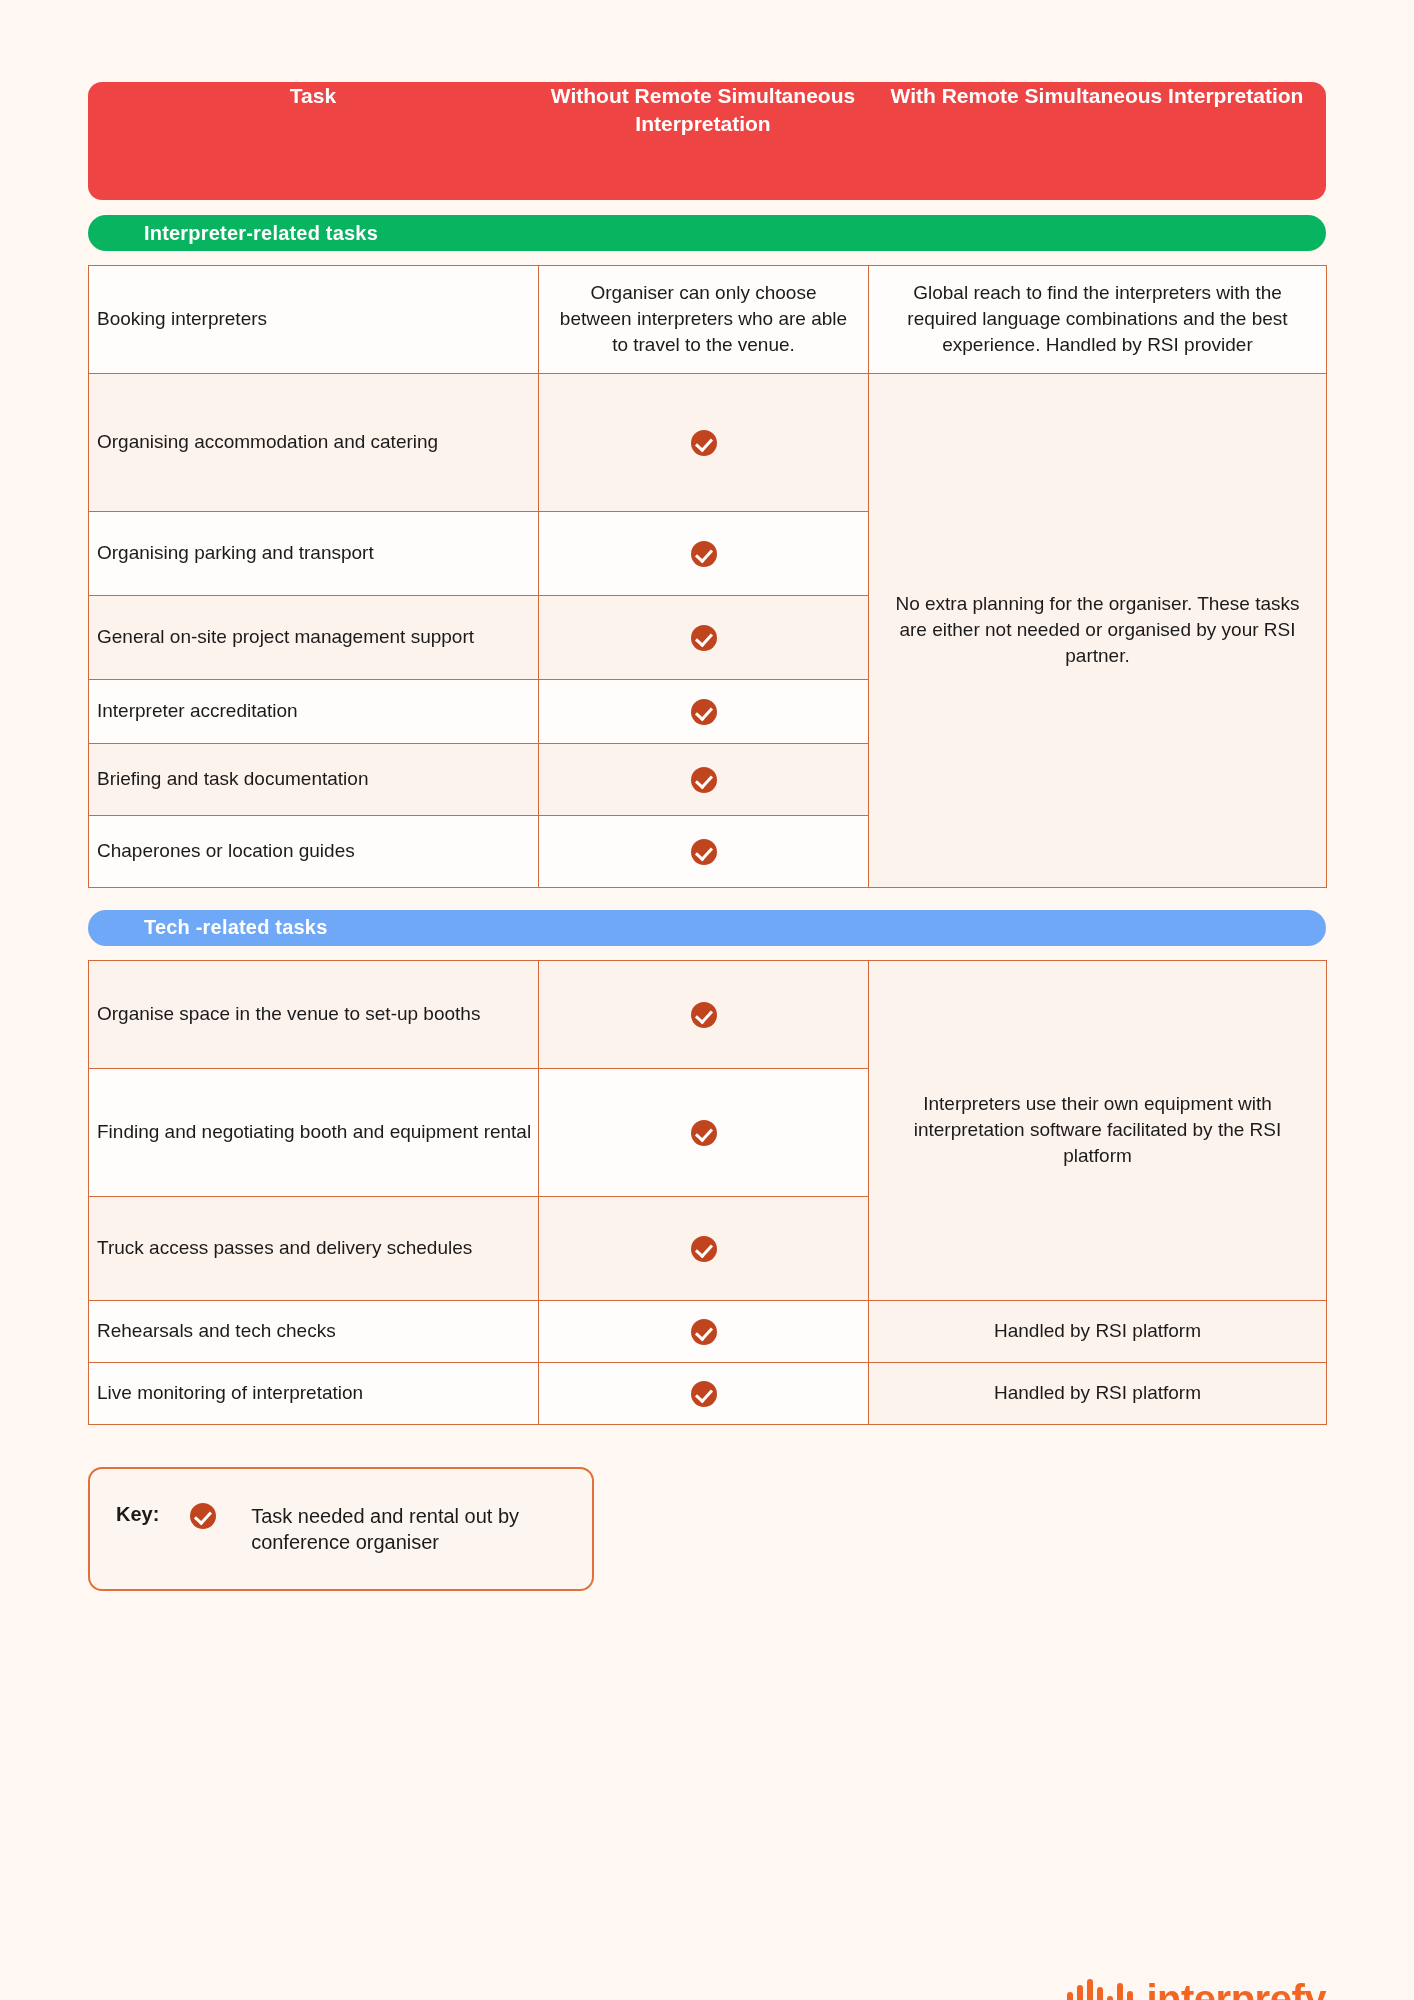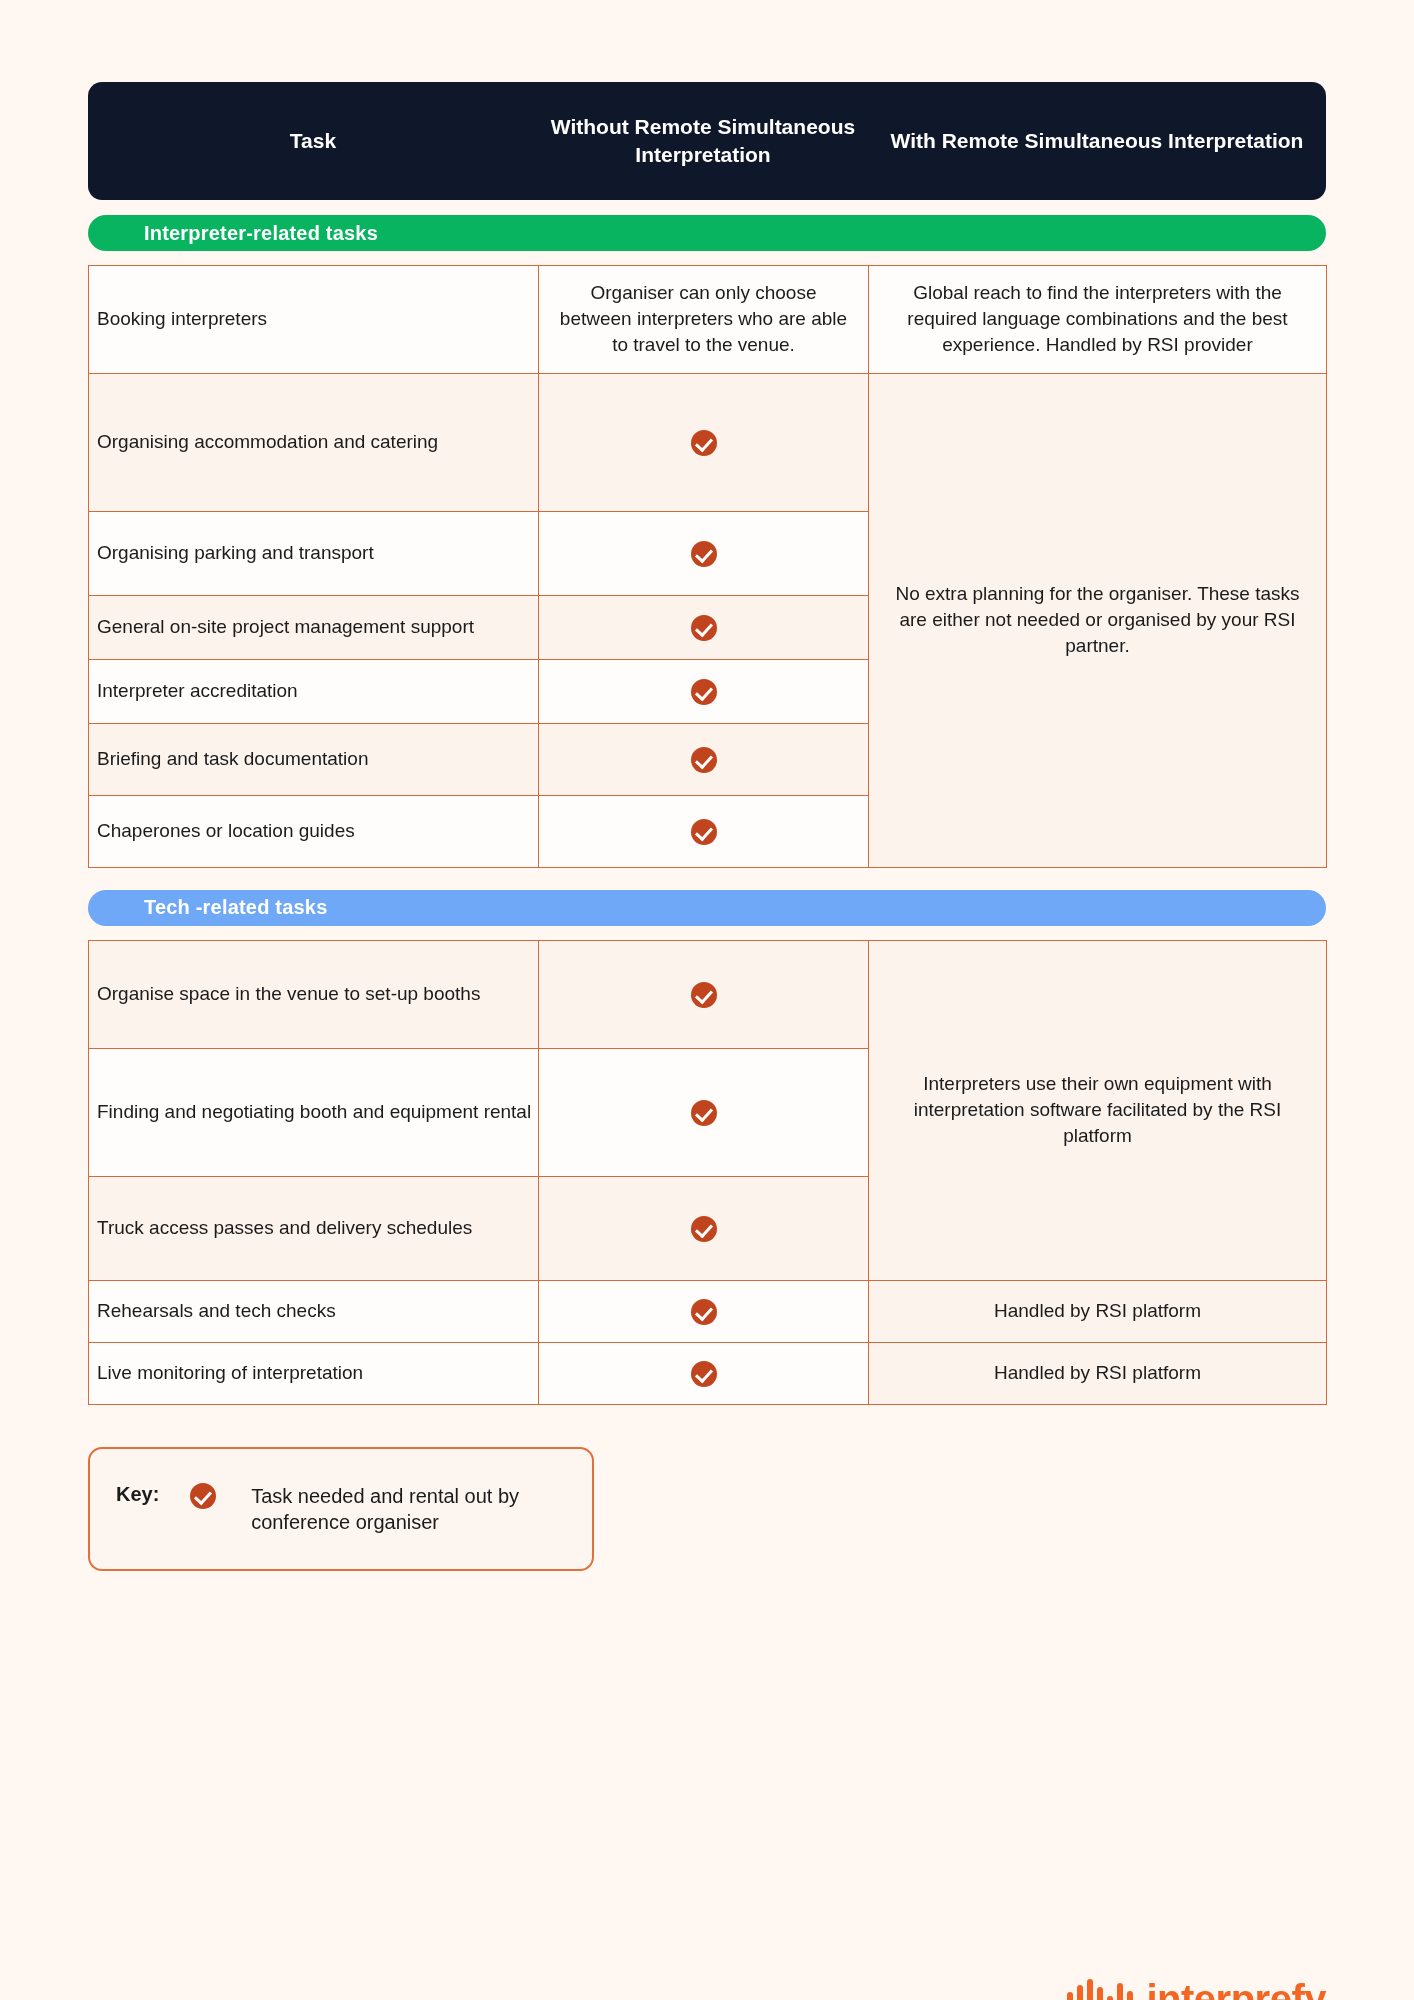--- a/index.html
+++ b/index.html
@@ -14,24 +14,23 @@
     width: 1414px;
     height: 2000px;
     background: #FEF7F2;
     padding: 0 88px;
   }
 
   
   .header {
     margin-top: 82px;
     height: 118px;
-    background: #0f172a;
+    background: #ef4444;
     border-radius: 14px;
     display: flex;
-    align-items: center;
     color: #ffffff;
   }
   .header .hcell {
     text-align: center;
     font-weight: bold;
     font-size: 21px;
     line-height: 1.35;
     padding: 0 10px;
   }
   .col1 { width: 450px; flex: none; }
@@ -162,21 +161,21 @@
       </tr>
 
       <tr>
         <td class="c1 bg-white" style="height:84px">Organising parking and transport</td>
         <td class="c2 bg-white">
           <span class="check"></span>
         </td>
       </tr>
 
       <tr>
-        <td class="c1 bg-cream" style="height:64px">General on-site project management support</td>
+        <td class="c1 bg-cream" style="height:84px">General on-site project management support</td>
         <td class="c2 bg-cream">
           <span class="check"></span>
         </td>
       </tr>
 
       <tr>
         <td class="c1 bg-white" style="height:64px">Interpreter accreditation</td>
         <td class="c2 bg-white">
           <span class="check"></span>
         </td>

